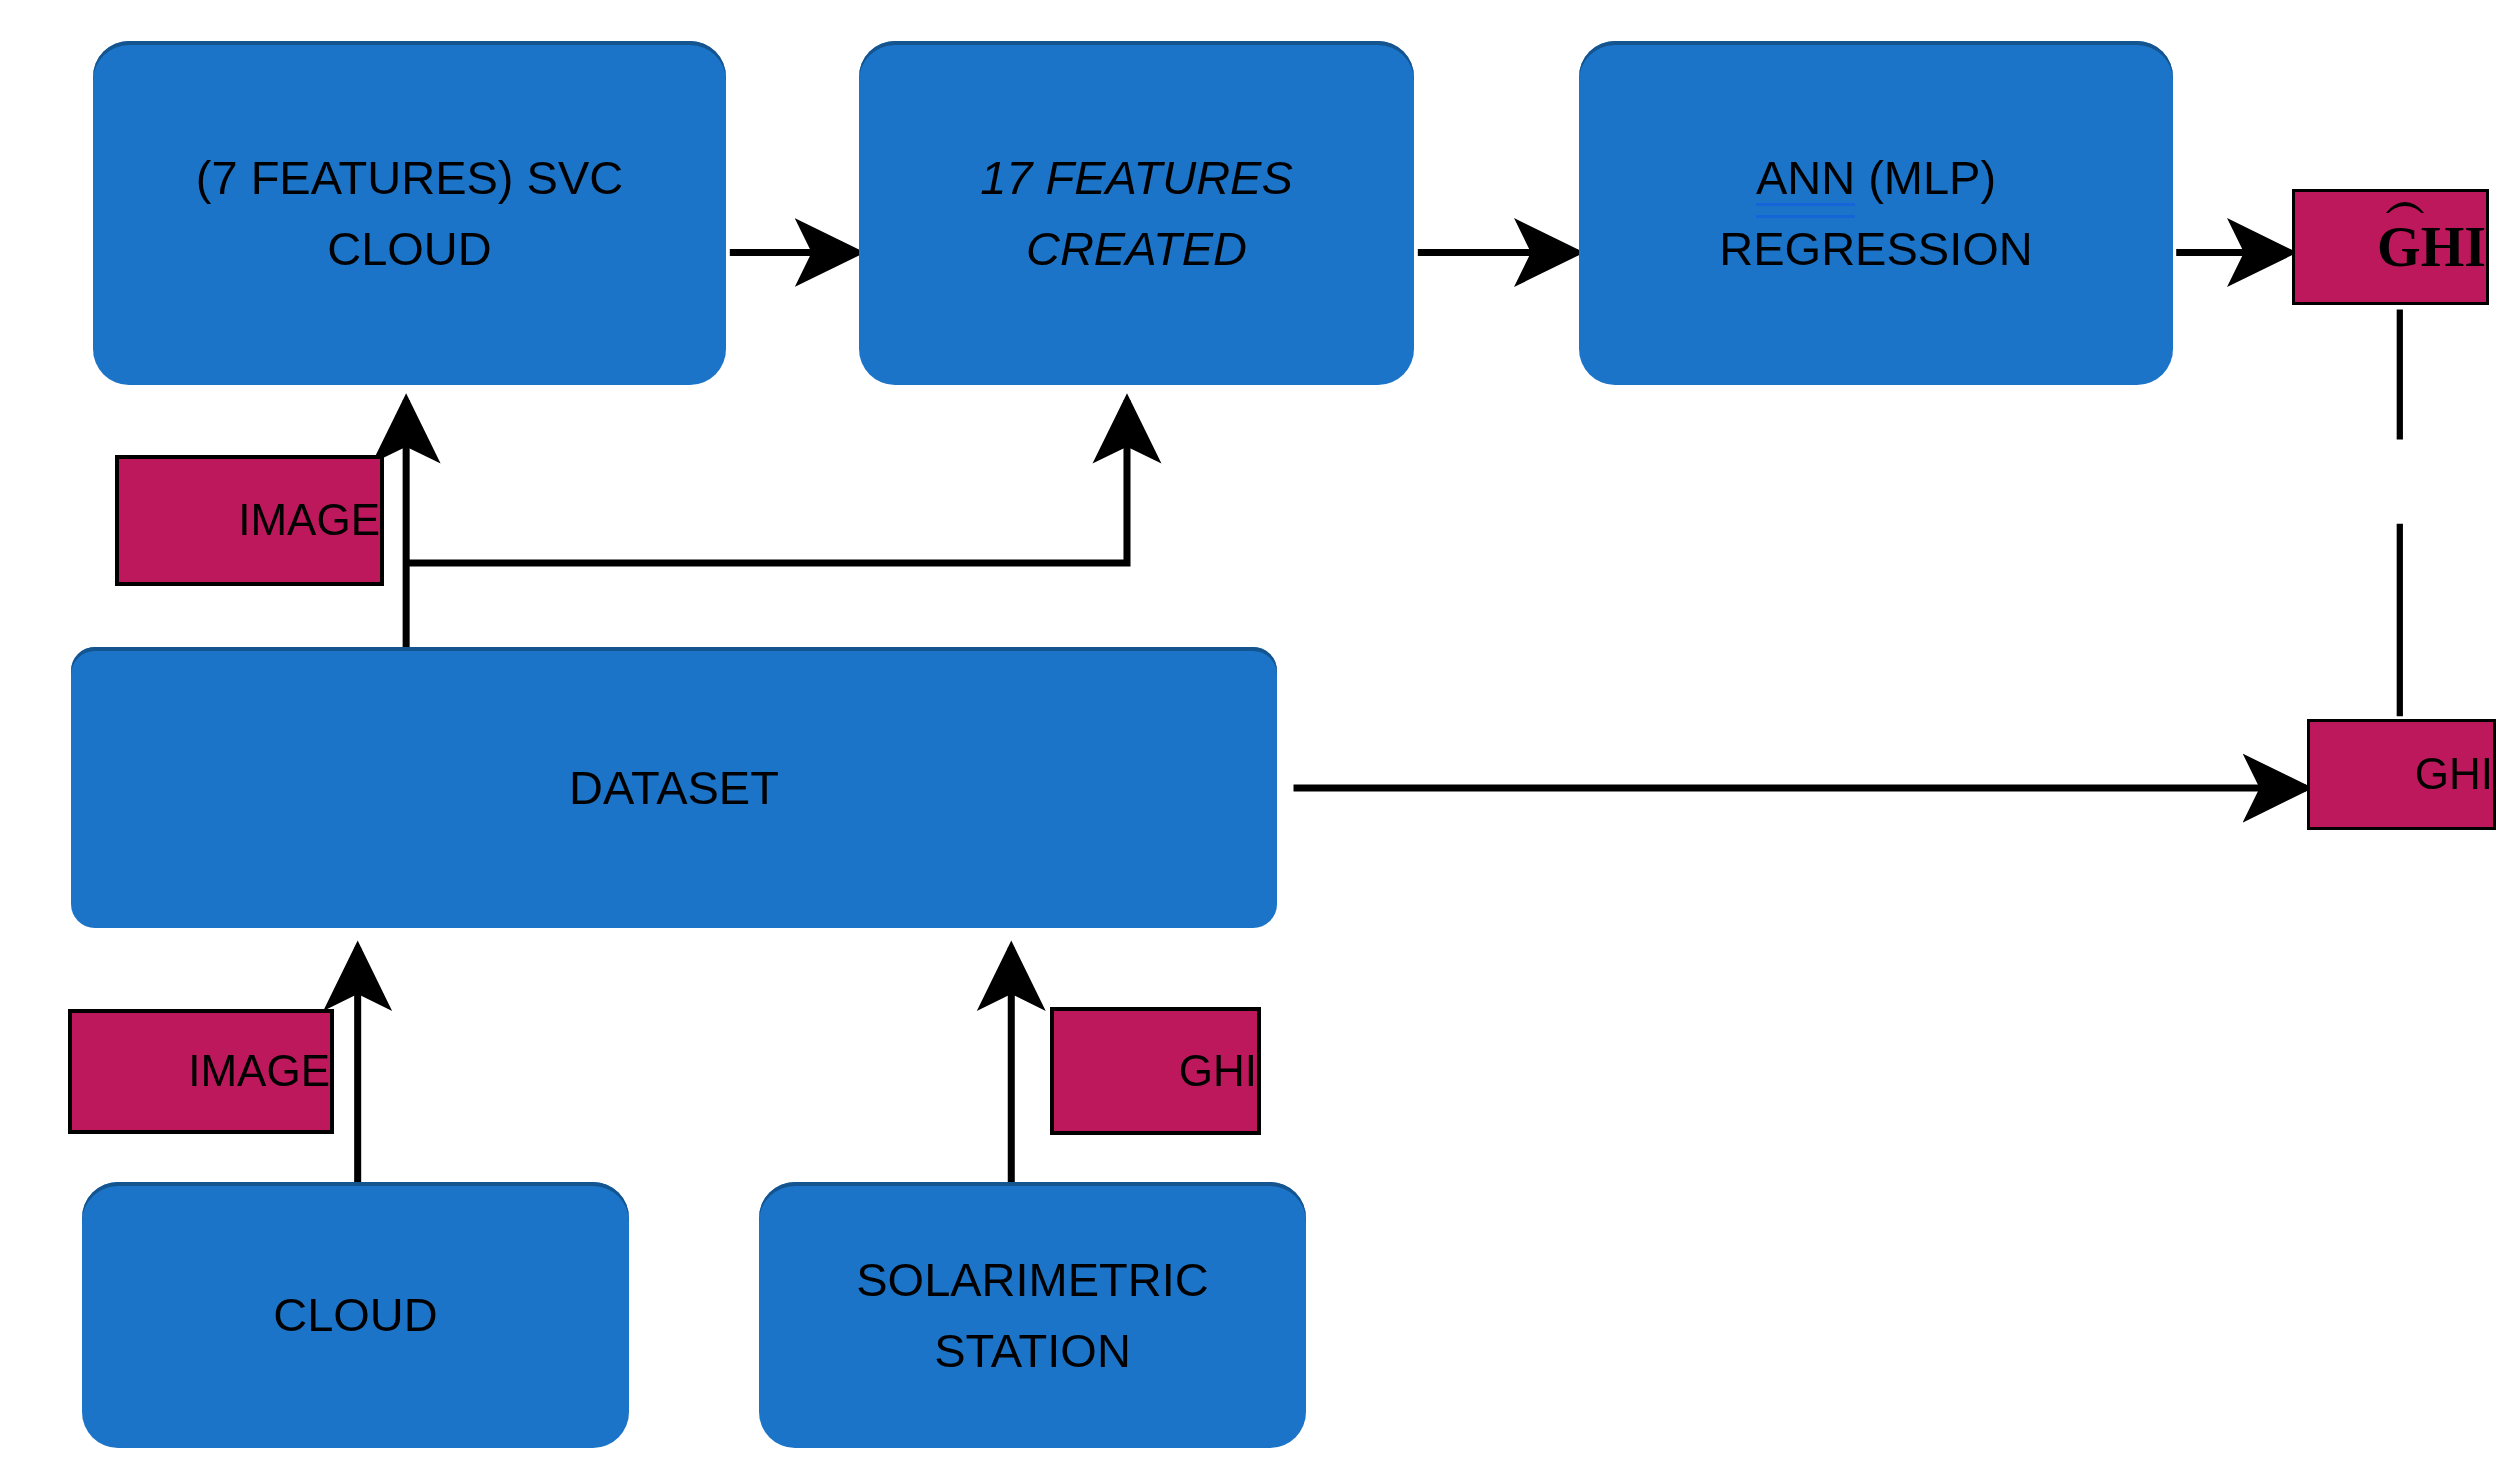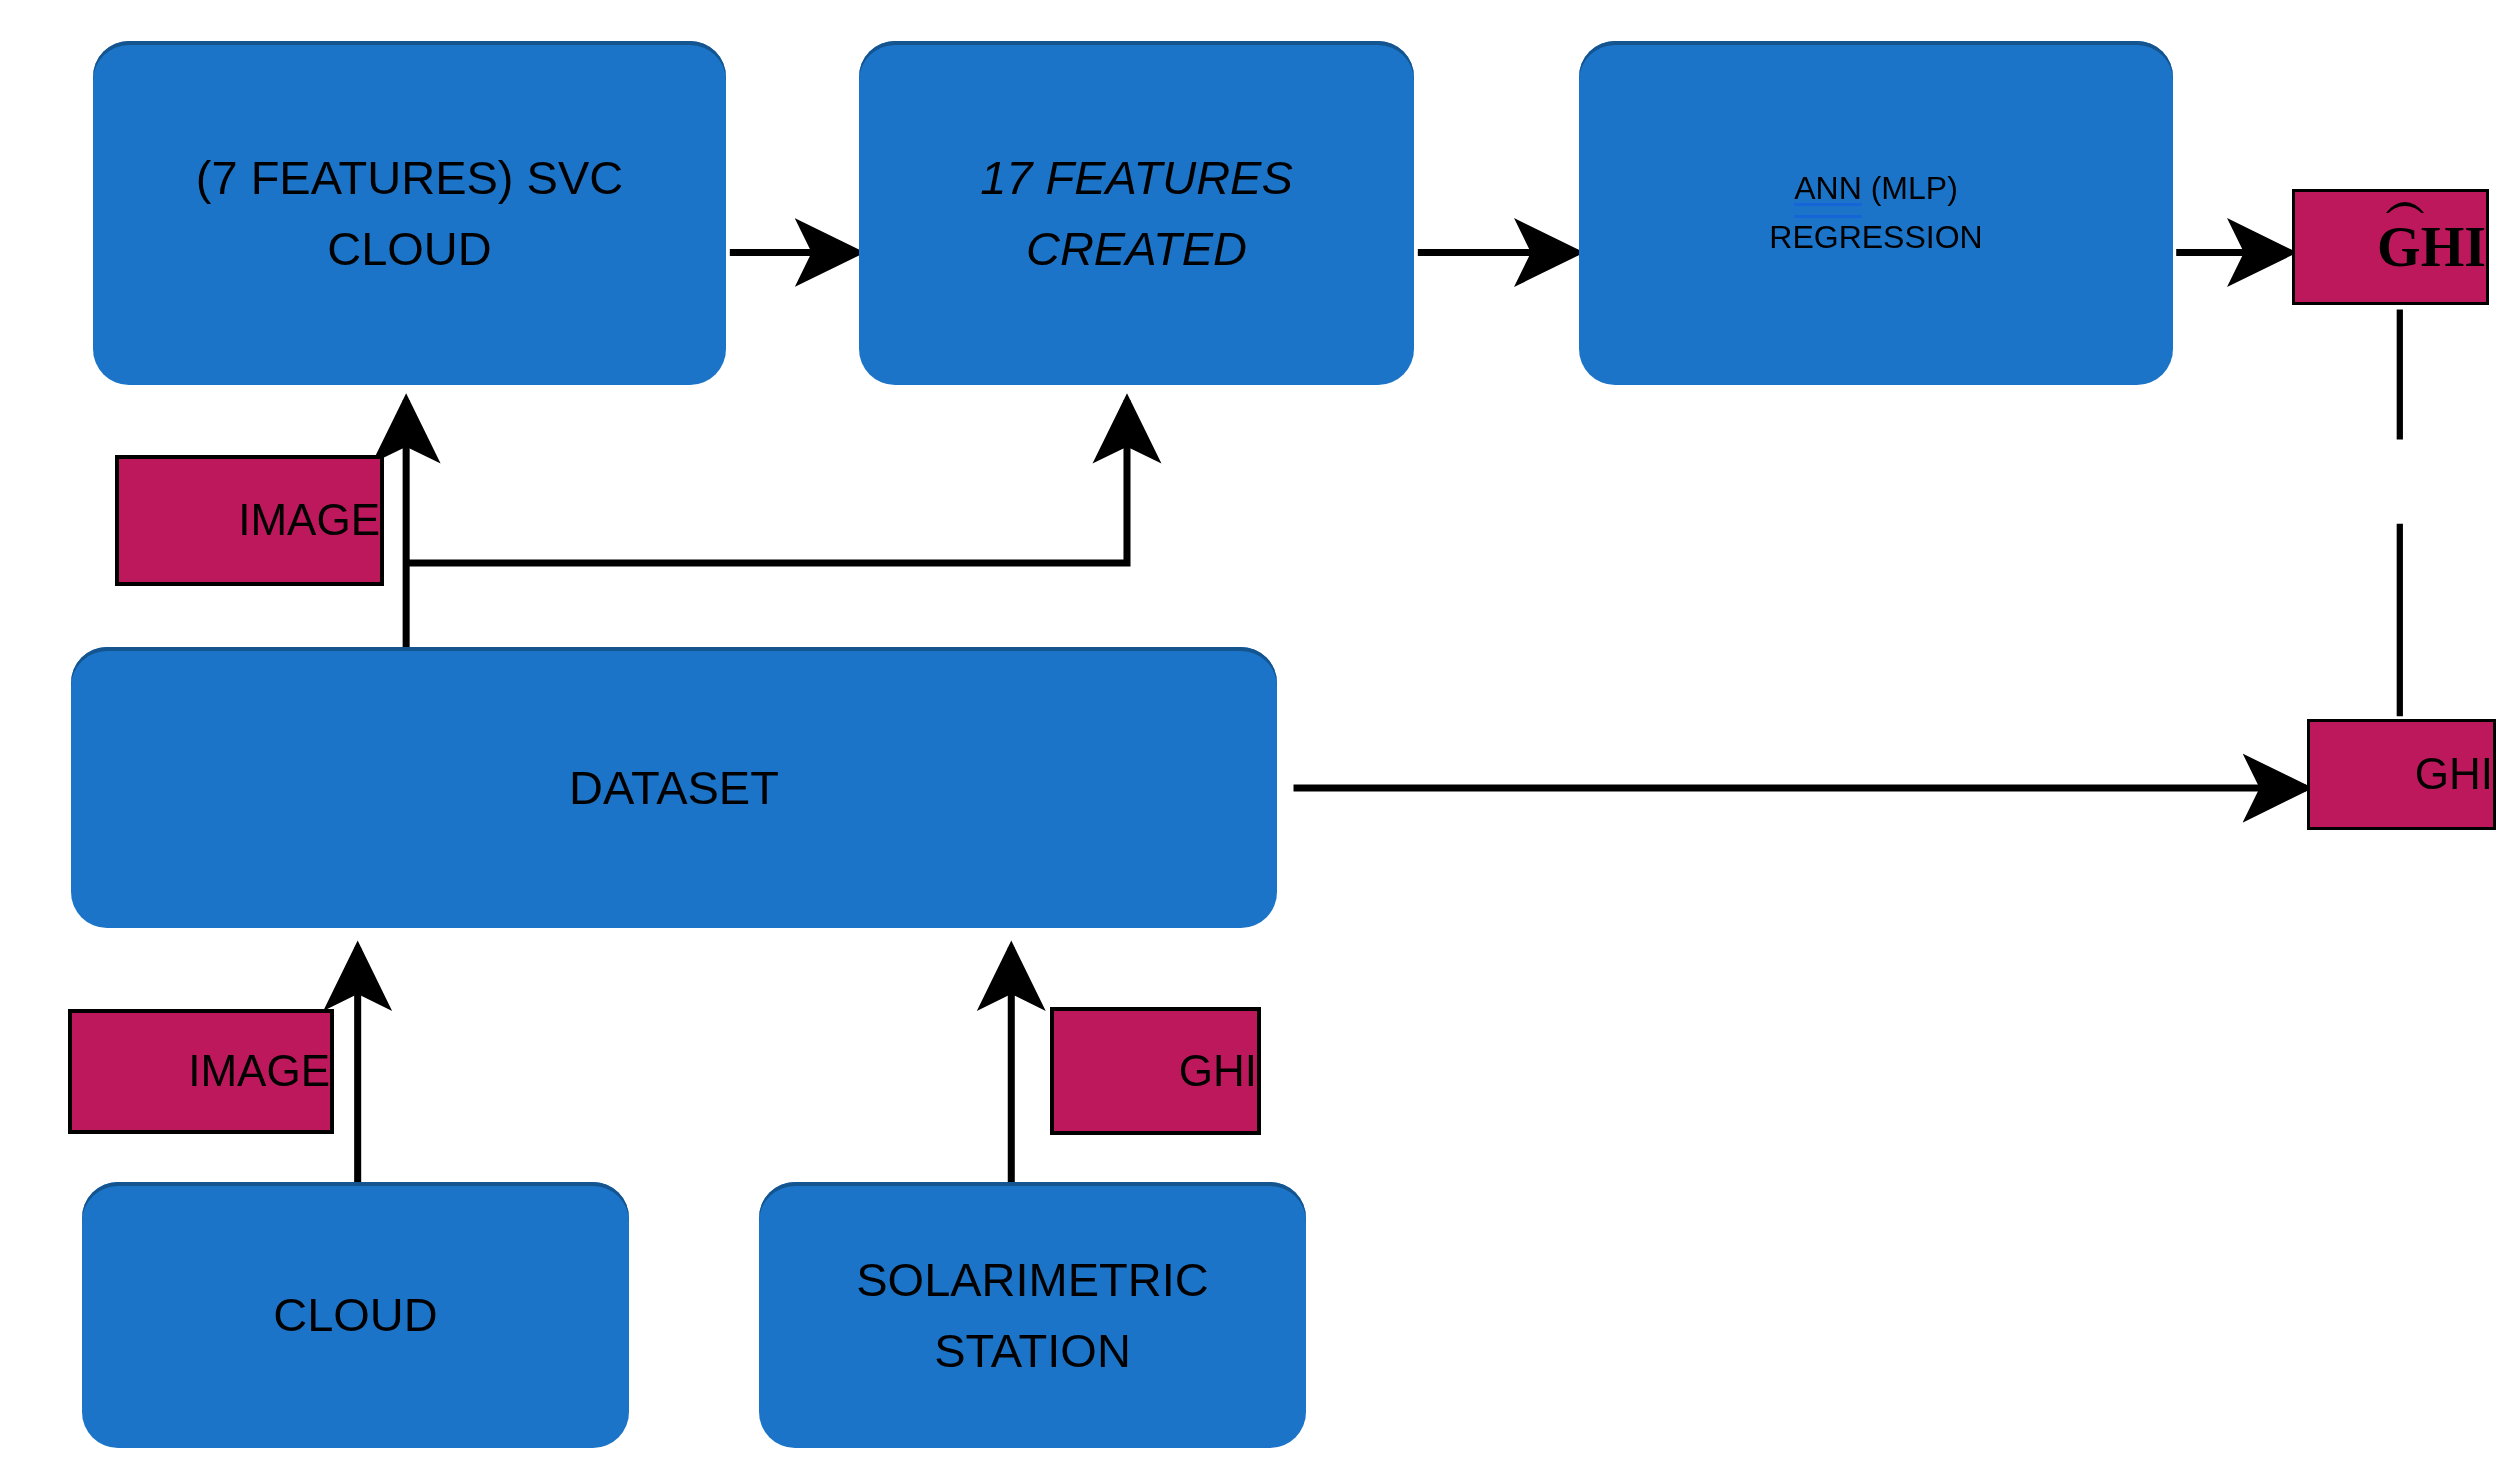--- a/index.html
+++ b/index.html
@@ -50,22 +50,22 @@
     border-radius: 0;
     align-items: flex-end;
   }
   .node.label-box.thin {
     border-width: 3.9px;
   }
 
   
   #node-svc      { left:53px;   top:41px;   width:633px;  height:344px;  font-size:47px; }
   #node-feat     { left:819px; top:41px;   width:555px;  height:344px;  font-size:47px;font-style:italic; }
-  #node-ann      { left:1539px; top:41px;   width:594px;  height:344px;  font-size:32px; }
-  #node-dataset  { left:31px;   top:647px;  width:1206px; height:281px;  font-size:47px; }
+  #node-ann      { left:1539px; top:41px;   width:594px;  height:344px;  font-size:47px; }
+  #node-dataset  { left:31px;   top:647px;  width:1206px; height:281px;  font-size:47px;border-radius:24px; }
   #node-camera   { left:42px;   top:1182px; width:547px;  height:266px;  font-size:47px; }
   #node-station  { left:719px;  top:1182px; width:547px;  height:266px;  font-size:47px; }
 
   #node-image-top    { left:75px;   top:455px;  width:269px; height:131px; font-size:44px; }
   #node-image-bottom { left:28px;   top:1009px; width:266px; height:125px; font-size:44px; }
   #node-ghi-label    { left:1010px; top:1007px; width:211px; height:128px; font-size:44px; }
   #node-ghi-true     { left:2267px; top:719px;  width:189px; height:111px; font-size:44px; }
 
   #node-ghi-hat {
     left:2252px; top:189px; width:197px; height:116px;

